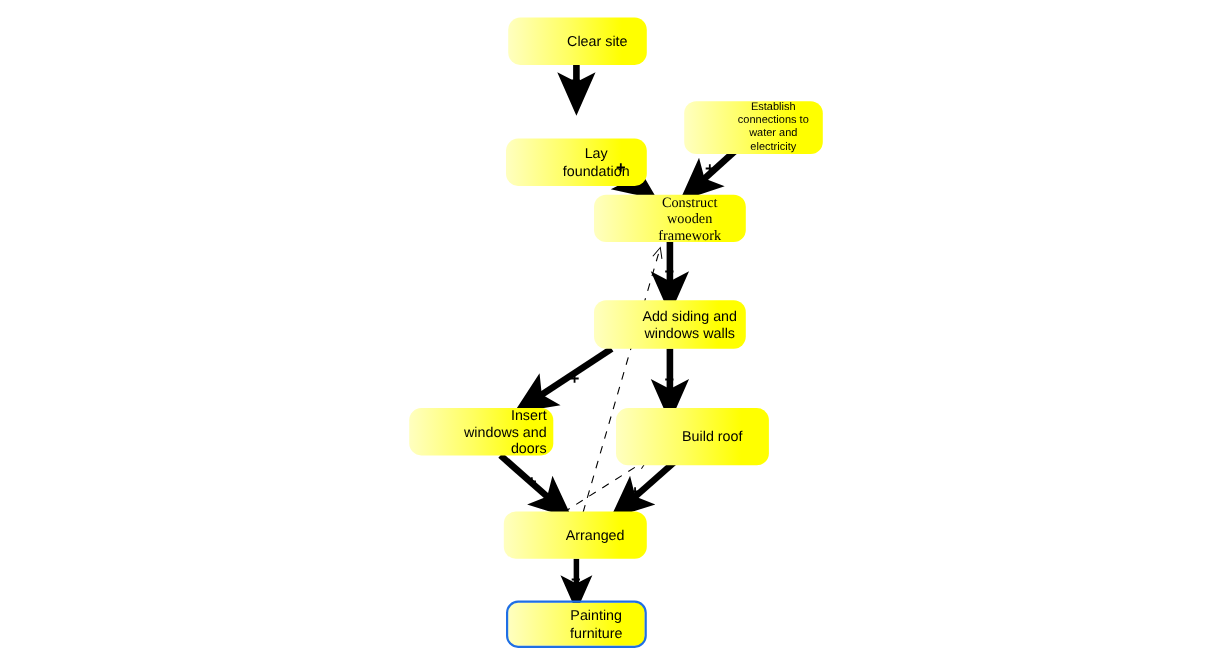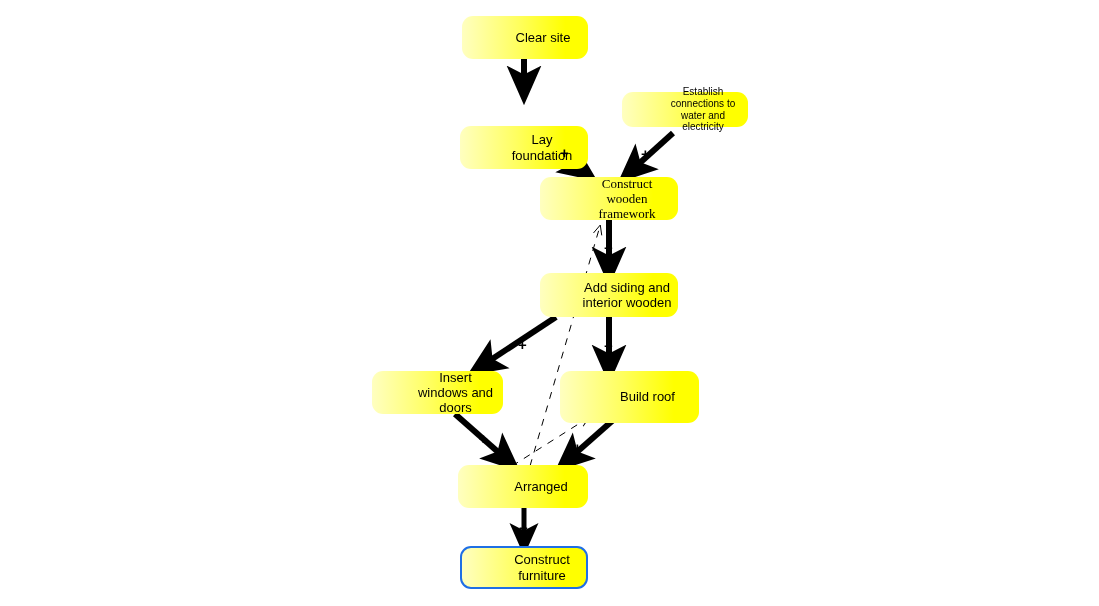--- a/index.html
+++ b/index.html
@@ -121,44 +121,44 @@
     </g>
   </svg>
 
   <div id="node-layer">
       <div class="node" style="left: 462px; top: 16px; width: 126px; height: 43px;">
         <span class="node-label fs-normal">Clear site</span>
       </div>
       <div class="node" style="left: 460px; top: 93px; width: 128px; height: 43px; margin-top: 33px;">
         <span class="node-label fs-normal">Lay foundation</span>
       </div>
-      <div class="node" style="left: 622px; top: 92px; width: 126px; height: 35px;">
+      <div class="node" style="left: 622px; top: 92px; width: 126px; height: 48px;">
         <span class="node-label fs-small">Establish connections to
 water and electricity</span>
       </div>
       <div class="node" style="left: 540px; top: 177px; width: 138px; height: 43px; font-family: Liberation Serif, serif;">
         <span class="node-label fs-normal">Construct wooden
 framework</span>
       </div>
       <div class="node" style="left: 540px; top: 273px; width: 138px; height: 44px;">
         <span class="node-label fs-normal">Add siding and
-interior wooden</span>
+windows walls</span>
       </div>
-      <div class="node" style="left: 372px; top: 371px; width: 131px; height: 43px;">
+      <div class="node" style="left: 372px; top: 371px; width: 131px; height: 43px; text-align: right;">
         <span class="node-label fs-normal">Insert windows and
 doors</span>
       </div>
       <div class="node" style="left: 560px; top: 371px; width: 139px; height: 52px;">
         <span class="node-label fs-normal">Build roof</span>
       </div>
       <div class="node" style="left: 458px; top: 465px; width: 130px; height: 43px;">
         <span class="node-label fs-normal">Arranged</span>
       </div>
       <div class="node goal" style="left: 460px; top: 546px; width: 128px; height: 43px;">
-        <span class="node-label fs-normal">Construct furniture</span>
+        <span class="node-label fs-normal">Painting furniture</span>
       </div>
     </div>
   <div id="sign-layer">
       <span class="edge-sign" style="left: 519px; top: 66px;">+</span>
       <span class="edge-sign" style="left: 560px; top: 145px;">+</span>
       <span class="edge-sign" style="left: 641px; top: 146px;">+</span>
       <span class="edge-sign" style="left: 604px; top: 240px;">+</span>
       <span class="edge-sign" style="left: 518px; top: 337px;">+</span>
       <span class="edge-sign" style="left: 604px; top: 338px;">+</span>
       <span class="edge-sign" style="left: 479px; top: 431px;">+</span>

